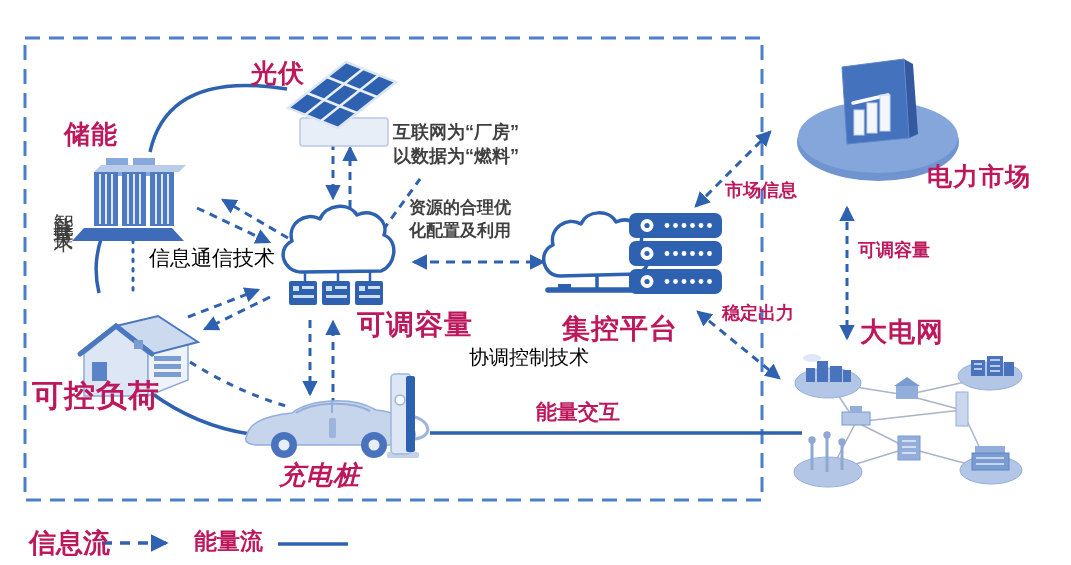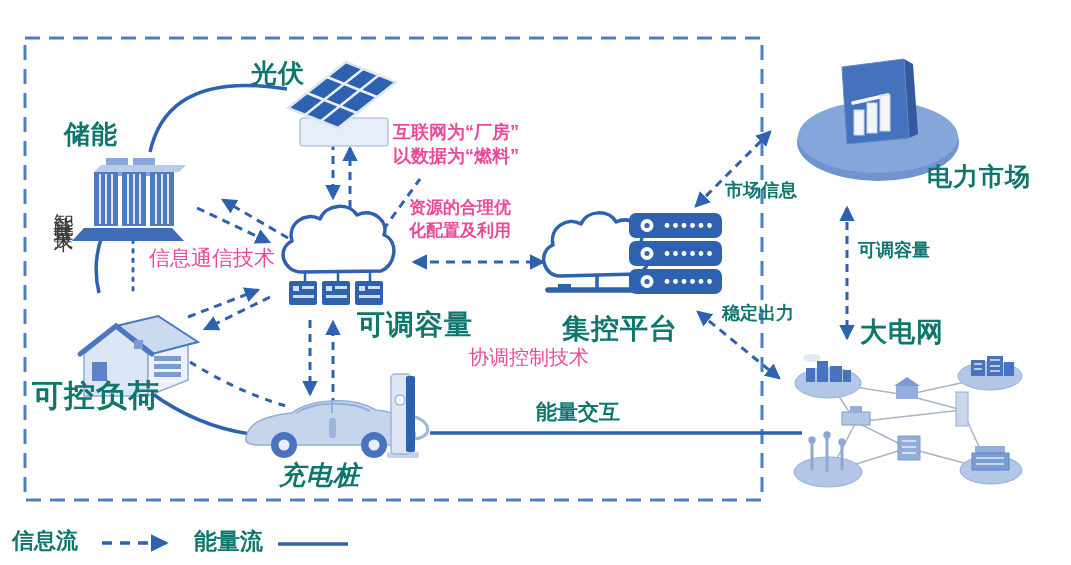--- a/index.html
+++ b/index.html
@@ -1,24 +1,24 @@
 <!DOCTYPE html>
 <html><head>
 <meta charset="utf-8">
 <style>
   html,body{margin:0;padding:0;background:#fff;}
   .canvas{position:relative;width:1071px;height:565px;background:#ffffff;overflow:hidden;
           font-family:"Liberation Sans","DejaVu Sans",sans-serif;}
   svg.layer{position:absolute;left:0;top:0;z-index:1;}
-  .lbl{position:absolute;z-index:2;font-weight:bold;color:#0f766e;white-space:nowrap;line-height:1.15;}
-  .lbl.dark{color:#ec4899;font-weight:normal;}
+  .lbl{position:absolute;z-index:2;font-weight:bold;color:#be185d;white-space:nowrap;line-height:1.15;}
+  .lbl.dark{color:#000000;font-weight:normal;}
   .lbl.big{font-size:26px;letter-spacing:1px;}
   .lbl.mid{font-size:21px;}
   .lbl.small{font-size:18px;}
-  .anno{position:absolute;z-index:2;font-weight:bold;color:#ec4899;font-size:18px;line-height:1.35;white-space:nowrap;}
+  .anno{position:absolute;z-index:2;font-weight:bold;color:#404040;font-size:18px;line-height:1.35;white-space:nowrap;}
   .vertical{position:absolute;z-index:2;color:#3c3c3c;font-size:20px;writing-mode:vertical-rl;
             letter-spacing:4px;white-space:nowrap;}
 </style>
 </head>
 <body>
 
 <div class="canvas">
 
   <svg class="layer" width="1071" height="565" viewBox="0 0 1071 565">
     <defs>
@@ -285,16 +285,16 @@
   </div>
   <div class="anno" style="left:409px;top:197px;font-size:17px;">
     <div>资源的合理优</div>
     <div>化配置及利用</div>
   </div>
 
   <div class="lbl dark mid" style="left:149px;top:246px;">信息通信技术</div>
   <div class="lbl dark mid" style="left:445px;top:346px;font-size:20px;margin-left:24px;">协调控制技术</div>
   <div class="vertical" style="left:51px;top:197px;">智能计量技术</div>
 
-  <div class="lbl" style="left:12px;top:528px;font-size:22px;">信息流</div>
+  <div class="lbl" style="left:29px;top:528px;font-size:27px;">信息流</div>
   <div class="lbl" style="left:194px;top:528px;font-size:23px;">能量流</div>
 
 </div>
 
 </body></html>

